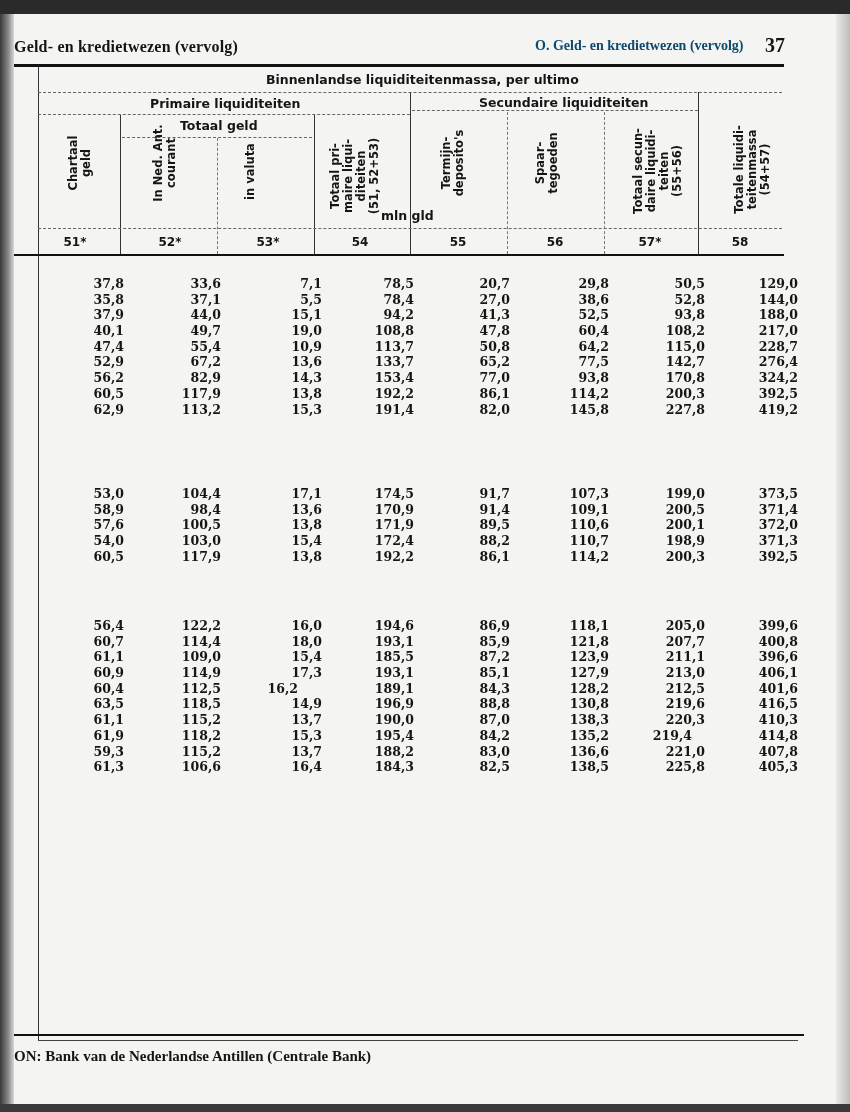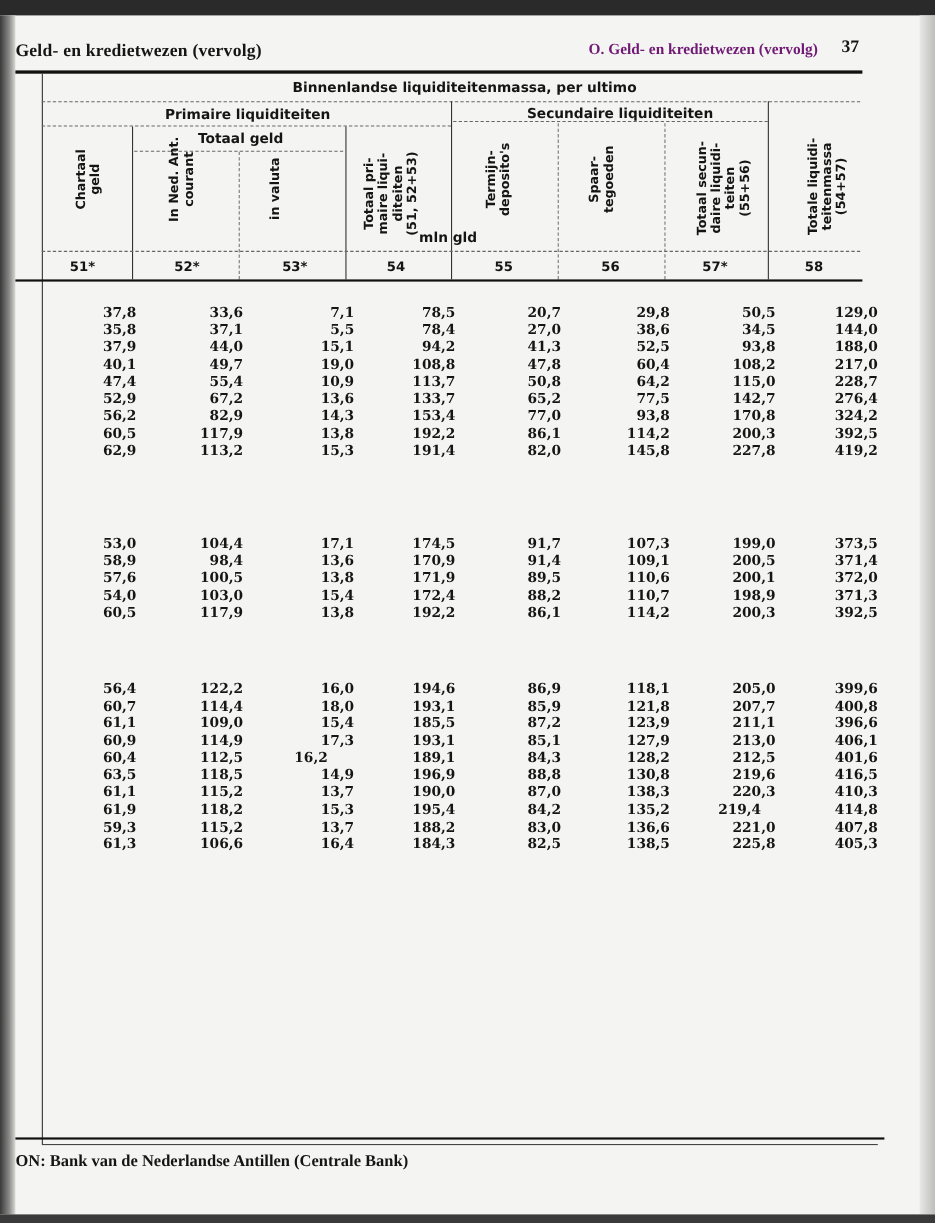--- a/index.html
+++ b/index.html
@@ -11,23 +11,23 @@
   .topband { position:absolute; left:0; top:0; width:850px; height:14px; background:#2a2a2a; }
   .leftedge { position:absolute; left:0; top:14px; width:14px; height:1090px;
     background:linear-gradient(to right,#3a3a3a,#8a8a8a 60%,#d8d8d6); }
   .rightedge { position:absolute; right:0; top:14px; width:14px; height:1090px;
     background:linear-gradient(to right,#e8e8e6,#bdbdbb); }
   .botband { position:absolute; left:0; bottom:0; width:850px; height:8px; background:#3a3a3a; }
 
   .page-header-left { position:absolute; left:14px; top:38px; font-family:"Liberation Serif", serif;
     font-weight:bold; font-size:16px; letter-spacing:0.2px; }
   .page-number { position:absolute; left:765px; top:34px; font-family:"Liberation Serif", serif;
-    font-weight:bold; font-size:16px; }
+    font-weight:bold; font-size:20px; }
   .ghost-header { position:absolute; left:535px; top:38px; font-family:"Liberation Serif", serif;
-    font-weight:bold; font-size:14px; color:#701a75; }
+    font-weight:bold; font-size:14px; color:#0c4a6e; }
 
   .rule-thick { position:absolute; height:3px; background:#111; }
   .rule-thin { position:absolute; height:1px; background:#333; }
   .rule-dash { position:absolute; height:0; border-top:1px dashed #666; }
   .vline { position:absolute; width:1px; background:#333; }
   .vdash { position:absolute; width:0; border-left:1px dashed #777; }
 
   .hdr { position:absolute; font-family:"DejaVu Sans", sans-serif; font-weight:bold; font-size:12.5px; white-space:nowrap; }
   .vert { position:absolute; font-family:"DejaVu Sans", sans-serif; font-weight:bold; font-size:11.5px;
     line-height:13px; text-align:center; white-space:nowrap;
@@ -137,21 +137,21 @@
       <span class="cell" style="right:95px">50,5</span>
       <span class="cell" style="right:2px">129,0</span>
     </div>
   <div class="row">
       <span class="cell" style="right:676px">35,8</span>
       <span class="cell" style="right:579px">37,1</span>
       <span class="cell" style="right:478px">5,5</span>
       <span class="cell" style="right:386px">78,4</span>
       <span class="cell" style="right:290px">27,0</span>
       <span class="cell" style="right:191px">38,6</span>
-      <span class="cell" style="right:95px">34,5</span>
+      <span class="cell" style="right:95px">52,8</span>
       <span class="cell" style="right:2px">144,0</span>
     </div>
   <div class="row">
       <span class="cell" style="right:676px">37,9</span>
       <span class="cell" style="right:579px">44,0</span>
       <span class="cell" style="right:478px">15,1</span>
       <span class="cell" style="right:386px">94,2</span>
       <span class="cell" style="right:290px">41,3</span>
       <span class="cell" style="right:191px">52,5</span>
       <span class="cell" style="right:95px">93,8</span>

